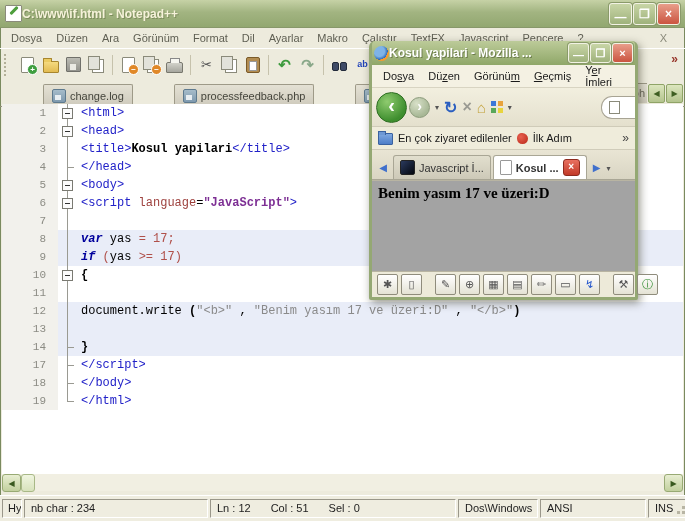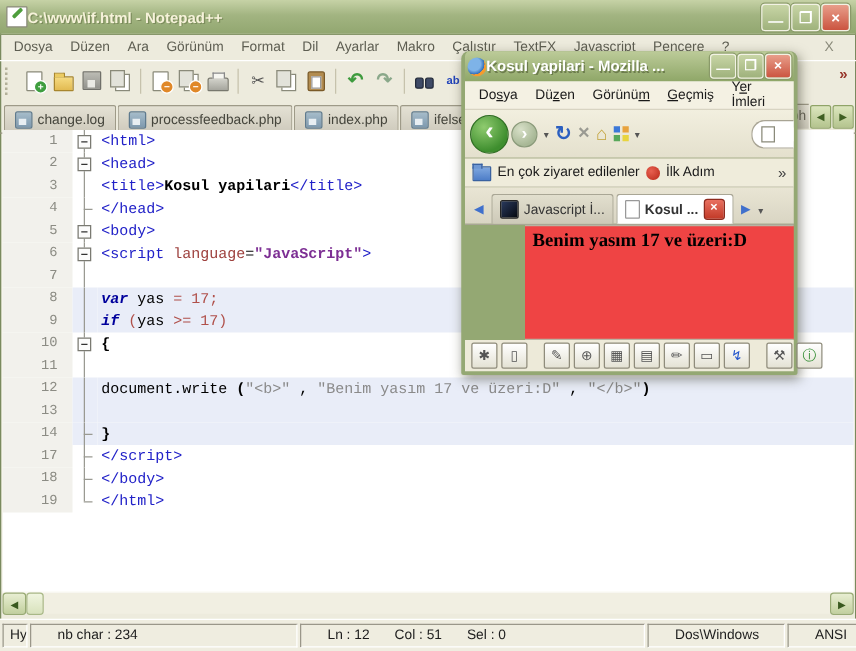--- a/index.html
+++ b/index.html
@@ -54,21 +54,21 @@
     border:1px solid #222a3a;border-radius:2px;}
   .kfi::before{left:0;} .kfi::after{right:0;}
   .bdg{position:absolute;right:0;bottom:0;width:9px;height:9px;border-radius:50%;color:#fff;
     font:bold 8px/9px "Liberation Sans",sans-serif;text-align:center;border:1px solid #fff;}
   .npp-ovf{position:absolute;right:8px;top:52px;color:#97352A;font-weight:bold;font-size:12px;letter-spacing:-1px;}
   
   .npp-tabbar{height:26px;display:flex;align-items:flex-end;padding-left:3px;border-bottom:1px solid #96937F;
     position:relative;}
   .npp-tab{height:21px;display:flex;align-items:center;gap:4px;padding:0 8px;margin-right:1px;
     background:linear-gradient(#E4E1D4,#CECABC);border:1px solid #9E9A88;border-bottom:none;
-    border-radius:2px 2px 0 0;font-size:11px;color:#45453C;white-space:nowrap;}
+    border-radius:2px 2px 0 0;font-size:11px;color:#45453C;white-space:nowrap;margin-left:40px;}
   .tabdisk{width:12px;height:12px;border-radius:2px;background:linear-gradient(#A6BCCA,#7E99AE);
     border:1px solid #5E7A8E;position:relative;}
   .tabdisk::after{content:"";position:absolute;left:2px;top:5px;width:6px;height:5px;background:#E8EEF2;}
   .tabcluster{position:absolute;right:2px;top:3px;display:flex;align-items:center;gap:1px;}
   .tabfrag{font-size:11px;color:#6A675A;background:linear-gradient(#E4E1D4,#CECABC);
     border:1px solid #9E9A88;border-right:none;border-bottom:none;height:19px;line-height:19px;padding:0 2px;}
   .tsb{width:15px;height:17px;border:1px solid #8FA467;border-radius:2px;
     background:linear-gradient(#DCE6BE,#B4C48E);display:flex;align-items:center;justify-content:center;}
   .tsb::before{font-size:8px;color:#3E5E22;}
   .tsb.l::before{content:"◀";} .tsb.r::before{content:"▶";}
@@ -94,21 +94,21 @@
   .sbtn{position:absolute;top:0;width:17px;height:16px;border:1px solid #98AA74;border-radius:3px;
     background:linear-gradient(#E8EED2,#C2D09E);display:flex;align-items:center;justify-content:center;}
   .sbtn::before{font-size:8px;color:#39591F;}
   .sbtn.l{left:0;} .sbtn.l::before{content:"◀";}
   .sbtn.r{right:0;} .sbtn.r::before{content:"▶";}
   .sthumb{position:absolute;left:19px;top:0;width:12px;height:16px;border:1px solid #A8B886;border-radius:3px;
     background:linear-gradient(#F0F5E0,#D8E2BC);}
   
   .statusbar{position:absolute;left:0;right:0;bottom:0;height:25px;background:#EFEDE0;border-top:1px solid #FFF;
     display:flex;align-items:center;font-size:11px;color:#1d1d1d;padding:0 1px;}
-  .sp{height:17px;line-height:17px;margin:0 1px;padding:0 21px;overflow:hidden;white-space:nowrap;
+  .sp{height:17px;line-height:17px;margin:0 1px;padding:0 6px;overflow:hidden;white-space:nowrap;
     border:1px solid;border-color:#9A978A #FFF #FFF #9A978A;}
   .sp.doctype{flex:0 0 8px;padding:0 5px;}
   .sp.nbchar{flex:0 0 170px;}
   .sp.pos{flex:0 0 232px;display:flex;gap:20px;}
   .sp.eol{flex:0 0 66px;}
   .sp.enc{flex:0 0 92px;}
   .sp.ins{flex:0 0 26px;}
   .sgrip{width:12px;height:12px;margin-left:2px;position:relative;}
   .sgrip::before{content:"";position:absolute;right:1px;bottom:1px;width:3px;height:3px;background:#B8B5A4;
     box-shadow:-5px 0 #B8B5A4,0 -5px #B8B5A4,-5px -5px #B8B5A4,-10px 0 #B8B5A4,0 -10px #B8B5A4;}
@@ -164,22 +164,22 @@
   .ff-tab{height:23px;display:flex;align-items:center;gap:4px;padding:0 6px;font-size:11px;color:#333;
     border:1px solid #A9A695;border-bottom:none;border-radius:3px 3px 0 0;
     background:linear-gradient(#E2DFCE,#CDC9B8);white-space:nowrap;overflow:hidden;max-width:104px;}
   .ff-tab.active{background:#fff;font-weight:bold;}
   .fticon-dark{width:13px;height:13px;flex:0 0 13px;border-radius:2px;
     background:linear-gradient(135deg,#2A3A5E,#05080F);border:1px solid #222;}
   .fticon-page{width:10px;height:13px;flex:0 0 10px;background:#fff;border:1px solid #999;border-radius:1px;}
   .ff-tab .closeb{width:15px;height:15px;border:1px solid #8E2A1E;border-radius:3px;color:#fff;
     background:linear-gradient(#E87060,#C23A28);font:bold 10px/13px "Liberation Sans",sans-serif;
     text-align:center;flex:0 0 15px;}
-  .ff-content{height:82px;background:#ef4444;border-top:1px solid #B8B4A2;border-bottom:1px solid #B8B4A2;
-    padding:4px 6px;font-family:"Liberation Serif",serif;font-weight:bold;font-size:15px;color:#000;margin-left:48px;}
+  .ff-content{height:82px;background:#a3a3a3;border-top:1px solid #B8B4A2;border-bottom:1px solid #B8B4A2;
+    padding:4px 6px;font-family:"Liberation Serif",serif;font-weight:bold;font-size:15px;color:#000;}
   .ff-status{height:25px;background:#EDEAD9;display:flex;align-items:center;gap:3px;padding:0 5px;}
   .fsi{width:19px;height:19px;flex:0 0 19px;border:1px solid #8F8C7C;border-radius:2px;
     background:linear-gradient(#FFF,#E4E2D4);display:flex;align-items:center;justify-content:center;
     font-size:11px;color:#555;}
   .fsi.gap{margin-left:10px;}
   u{text-decoration:underline;}
 </style>
 </head>
 <body>
 

